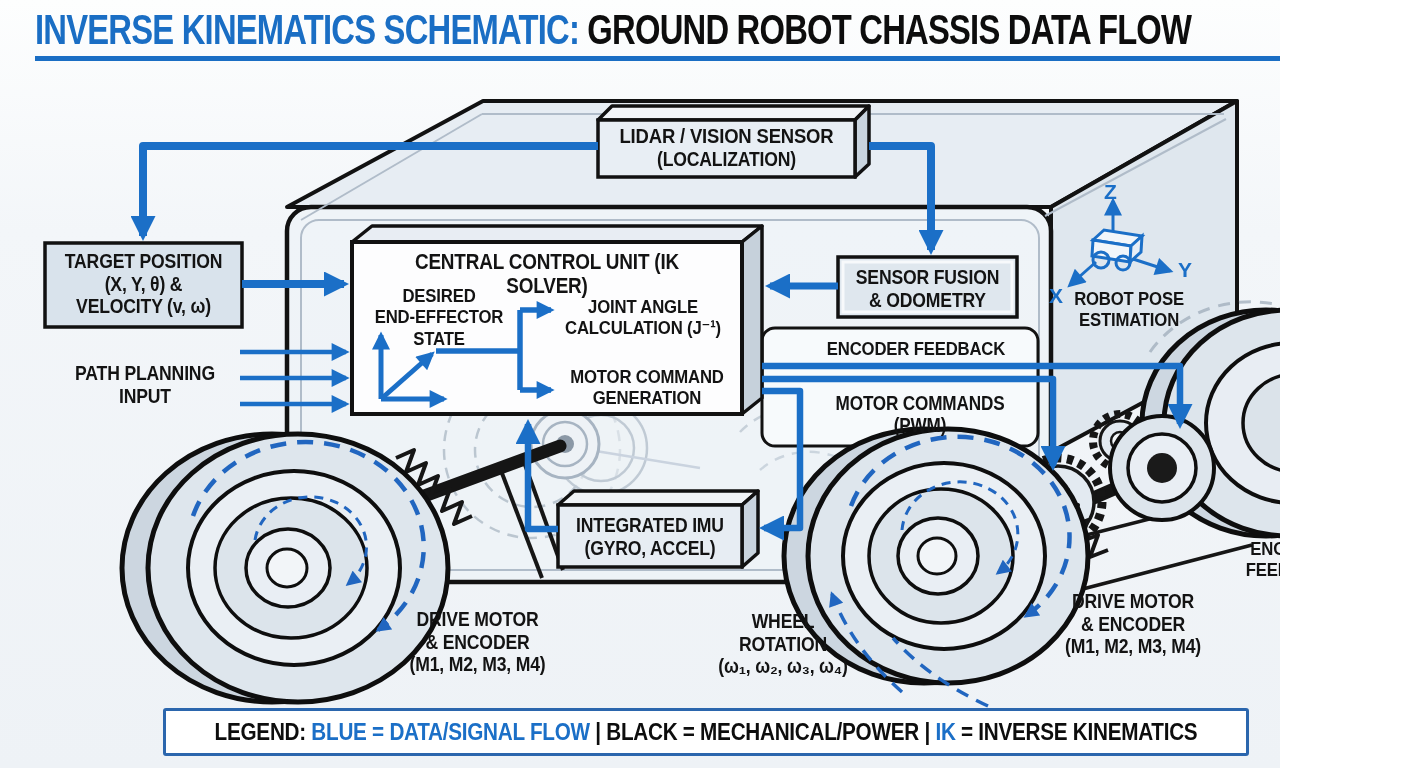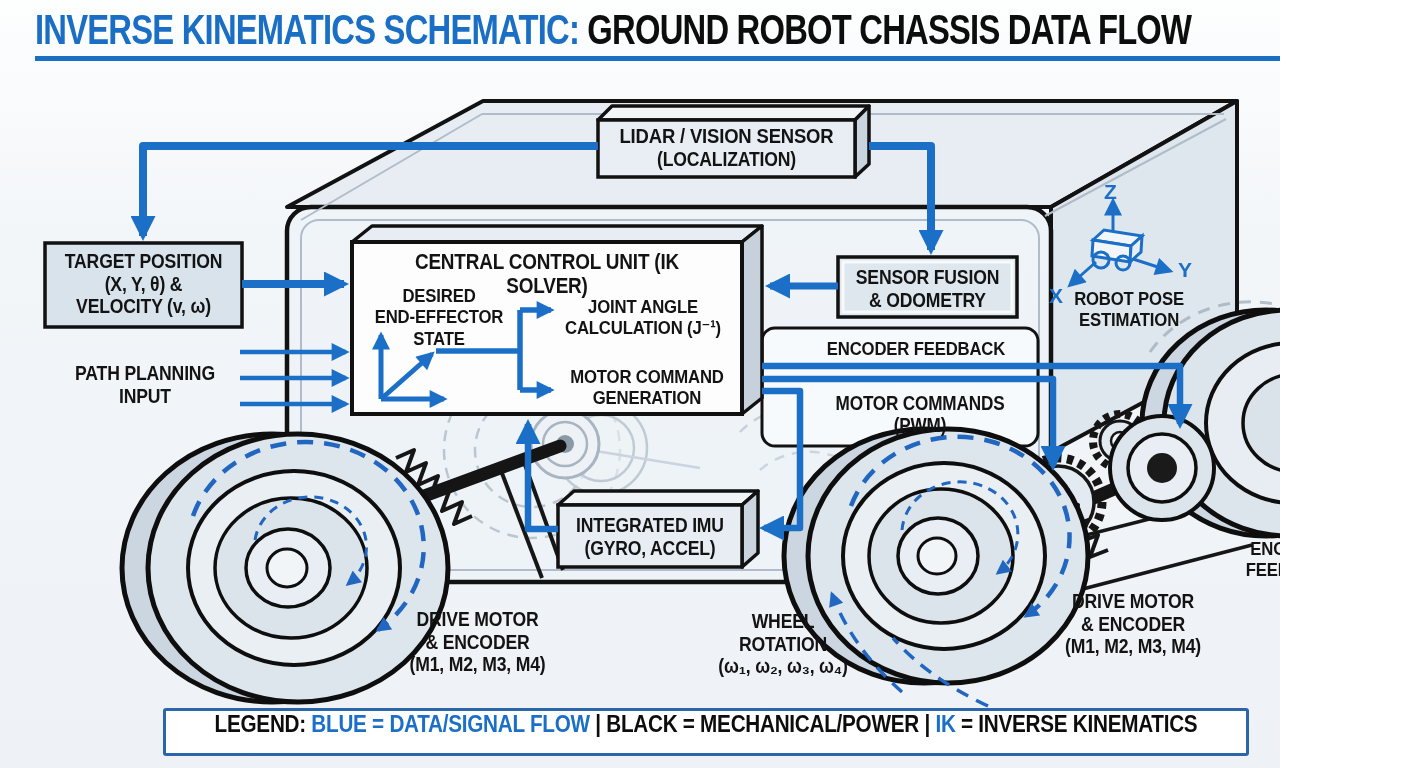--- a/index.html
+++ b/index.html
@@ -19,21 +19,21 @@
 
   
   .lb{position:absolute;z-index:3;color:#131313;font-weight:700;text-align:center;
       line-height:1.13;letter-spacing:-0.2px;transform:scaleX(0.88);
       transform-origin:50% 50%;}
   .axis-lb{position:absolute;z-index:4;color:#1b6fc7;font-weight:700;font-size:21px;}
 
   
   .legend{position:absolute;left:163px;top:708px;width:1080px;height:42px;z-index:5;
           background:#ffffff;border:3px solid #2b66ad;border-radius:3px;
-          display:flex;align-items:flex-start;justify-content:center;}
+          display:flex;align-items:center;justify-content:center;}
   .legend-inner{white-space:nowrap;font-weight:700;font-size:23px;color:#0d0d0d;
                 transform:scaleX(0.9);transform-origin:50% 50%;letter-spacing:-0.3px;}
   .legend-inner .lg-blue{color:#1b6fc7;}
 </style>
 </head>
 <body>
 
 <div id="stage">
 
   <svg width="1408" height="768" viewBox="0 0 1408 768">

